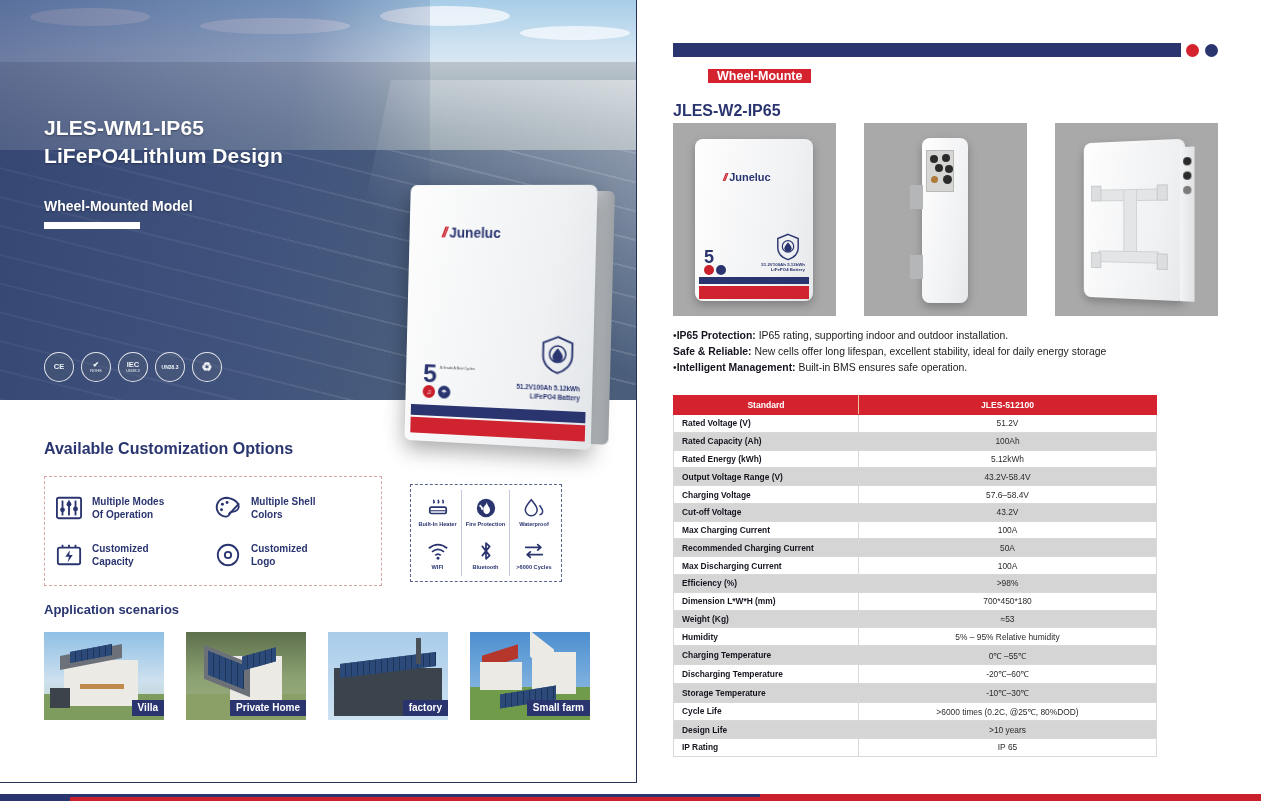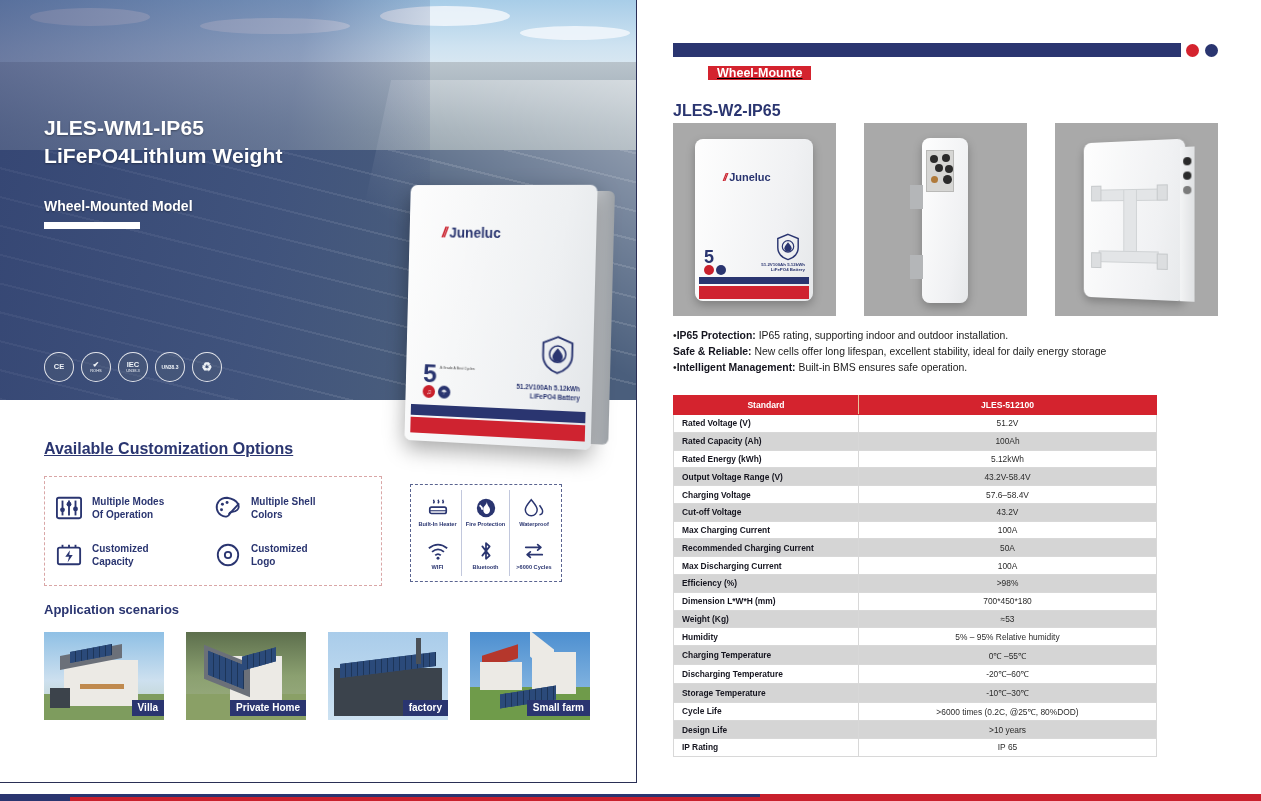--- a/index.html
+++ b/index.html
@@ -96,21 +96,21 @@
   .batt-badges { position:absolute; left:18px; bottom:44px; display:flex; gap:3px;}
   .bdg { width:13px;height:13px;border-radius:50%;display:flex;align-items:center;justify-content:center;color:#fff;font-size:7px;}
   .bdg.r{background:#c9202c;} .bdg.b{background:#2a3570;}
   .batt-spec { position:absolute; right:12px; bottom:46px; text-align:right; font-size:6.4px; font-weight:bold; color:#2a3570; line-height:1.3;}
   .batt-shield { position:absolute; right:18px; bottom:72px; width:34px; height:40px; }
   .batt-stripe-b { position:absolute; left:6px; right:6px; bottom:26px; height:11px; background:#2a3570; }
   .batt-stripe-r { position:absolute; left:6px; right:6px; bottom:8px; height:16px; background:#cf2330; }
 
   
   .cust-title {
-    position:absolute; left:44px; top:440px; font-size:16px; font-weight:bold; color:#2a3570;text-decoration:underline;
+    position:absolute; left:44px; top:440px; font-size:16px; font-weight:bold; color:#2a3570;
   }
   .cust-box {
     position:absolute; left:44px; top:476px; width:338px; height:110px;
     border:1.6px dashed #d9a6a6;
     display:grid; grid-template-columns:1fr 1fr; grid-template-rows:1fr 1fr;
     padding:8px 10px; gap:2px;
   }
   .cust-item { display:flex; align-items:center; gap:9px; }
   .cust-ico { width:28px; height:26px; flex:0 0 auto; color:#2a3570; }
   .cust-lbl { font-size:10px; font-weight:bold; color:#2a3570; line-height:1.3; }
@@ -142,21 +142,21 @@
   .sc-red { position:absolute; background:#b5372c; }
   .sc-dark { position:absolute; background:#3c434b; }
 
   
   .right-panel { position:absolute; left:660px; top:0; width:601px; height:801px; }
   .topbar { position:absolute; left:13px; top:43px; width:508px; height:14px; background:#2a3570; }
   .dot { position:absolute; top:44px; width:13px; height:13px; border-radius:50%; }
   .dot.red { left:526px; background:#d4232e; }
   .dot.navy { left:545px; background:#2a3570; }
 
-  .tagrow { position:absolute; left:13px; top:66px; display:flex; align-items:flex-start; gap:3px; height:20px;text-decoration:underline;}
+  .tagrow { position:absolute; left:13px; top:66px; display:flex; align-items:center; gap:3px; height:20px;}
   .tag-sq { width:22px; background:#2a3570; }
   .tag-bar { width:4px; background:#2a3570; }
   .tag-red {
     background:#d4232e; color:#fff; font-size:12.5px; font-weight:bold;
     padding:0 9px; display:flex; align-items:center; margin-left:3px;
   }
   .prod-title { position:absolute; left:13px; top:102px; font-size:16px; font-weight:bold; color:#2a3570; }
 
   .photos { position:absolute; left:13px; top:123px; display:flex; gap:28px; }
   .photo { position:relative; background:#a9a9a9; overflow:hidden; }
@@ -200,21 +200,21 @@
       <div class="hero-cloud" style="left:380px;top:6px;width:130px;height:20px;"></div>
       <div class="hero-cloud" style="left:520px;top:26px;width:110px;height:14px;"></div>
       <div class="hero-roof"></div>
       <div class="hero-panels"></div>
       <div class="hero-panels2"></div>
       <div class="hero-glare"></div>
       <div class="hero-tint"></div>
 
       <div class="hero-title">
         <div>JLES-WM1-IP65</div>
-        <div>LiFePO4Lithlum Weight</div>
+        <div>LiFePO4Lithlum Design</div>
       </div>
       <div class="hero-sub">Wheel-Mounted Model</div>
       <div class="hero-rule"></div>
 
       <div class="certs">
         <div class="cert">
           <span>CE</span>
         </div>
         <div class="cert">
           <span>✔</span>

